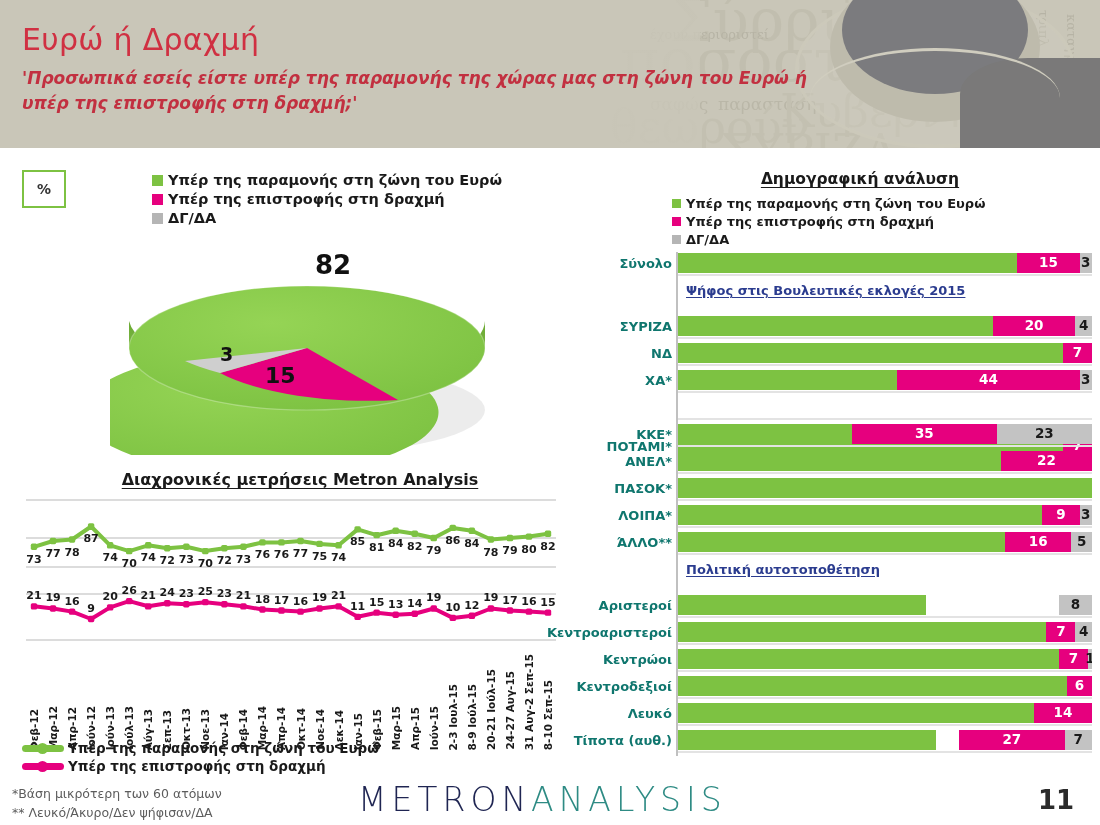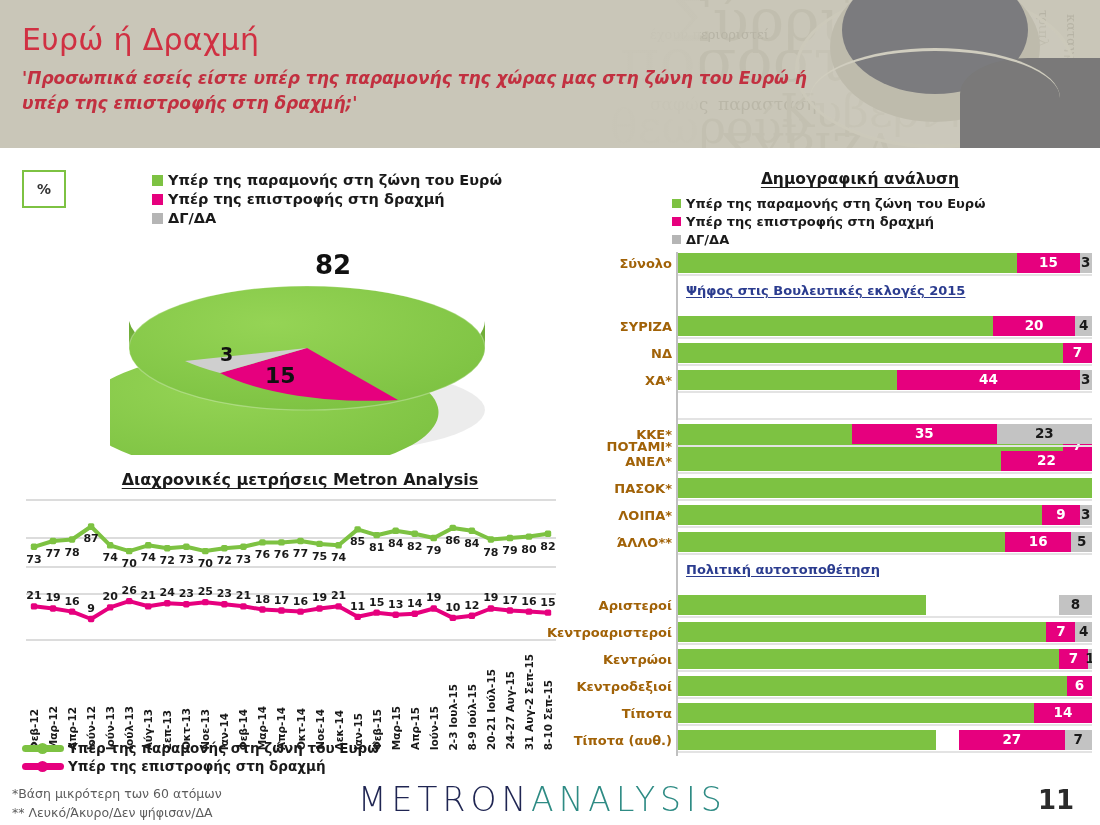--- a/index.html
+++ b/index.html
@@ -135,21 +135,21 @@
   }
   .demo-legend { position: absolute; left: 672px; top: 196px; }
   .demo-legend .lg-tx { font-size: 13px; }
   .demo-legend .lg-sw { width: 9px; height: 9px; }
 
   .bars { position: absolute; left: 556px; top: 252px; width: 540px; height: 512px; }
   .bar-row { position: absolute; left: 0; width: 540px; height: 22px; }
   .bar-label {
     position: absolute; left: 0; top: 0; width: 116px; height: 22px;
     display: flex; align-items: center; justify-content: flex-end;
-    font-size: 13px; font-weight: bold; color: #a16207; white-space: nowrap;
+    font-size: 13px; font-weight: bold; color: #0f766e; white-space: nowrap;
   }
   .bar-track {
     position: absolute; left: 120px; top: 1px; width: 416px; height: 20px;
     display: flex; overflow: hidden; border-left: 2px solid #c0c0c0;
   }
   .seg { height: 100%; position: relative; display: flex; align-items: center; justify-content: center; }
   .seg.green { background: #7dc242; }
   .seg.pink  { background: #e6007e; }
   .seg.gray  { background: #c3c3c3; }
   .seg-val { font-size: 13.5px; font-weight: bold; line-height: 1; }
@@ -612,21 +612,21 @@
         <div class="bar-label">Κεντροδεξιοί</div>
         <div class="bar-track">
           <div class="seg green" style="width: 94%;"></div>
           <div class="seg pink" style="width: 6%;">
             <span class="seg-val">6</span>
           </div>
         </div>
       </div>
       <div class="row-sep" style="top: 445px;"></div>
       <div class="bar-row" style="top: 450px;">
-        <div class="bar-label">Τίποτα</div>
+        <div class="bar-label">Λευκό</div>
         <div class="bar-track">
           <div class="seg green" style="width: 86%;"></div>
           <div class="seg pink" style="width: 14%;">
             <span class="seg-val">14</span>
           </div>
         </div>
       </div>
       <div class="row-sep" style="top: 472px;"></div>
       <div class="bar-row" style="top: 477px;">
         <div class="bar-label">Τίποτα (αυθ.)</div>

